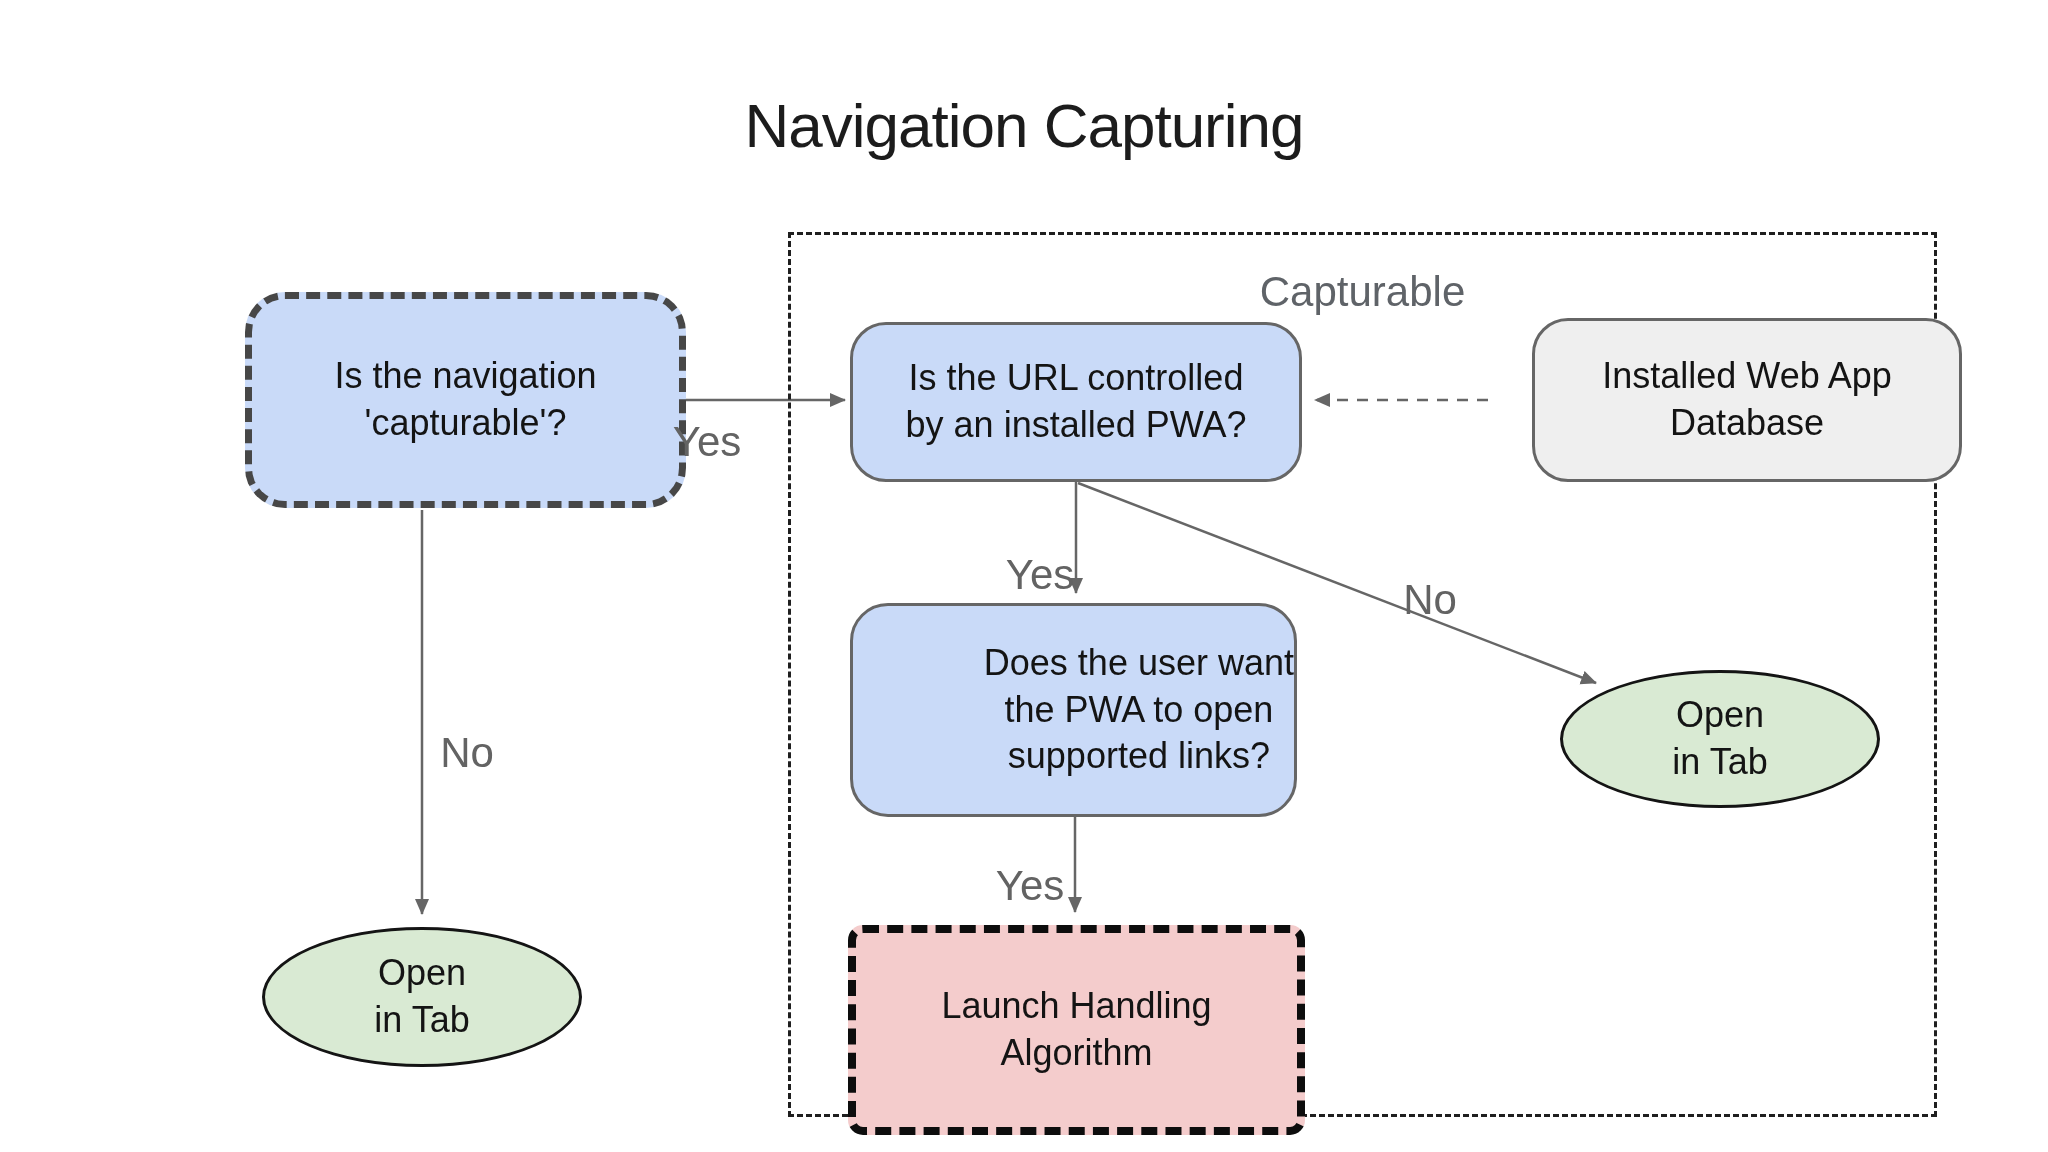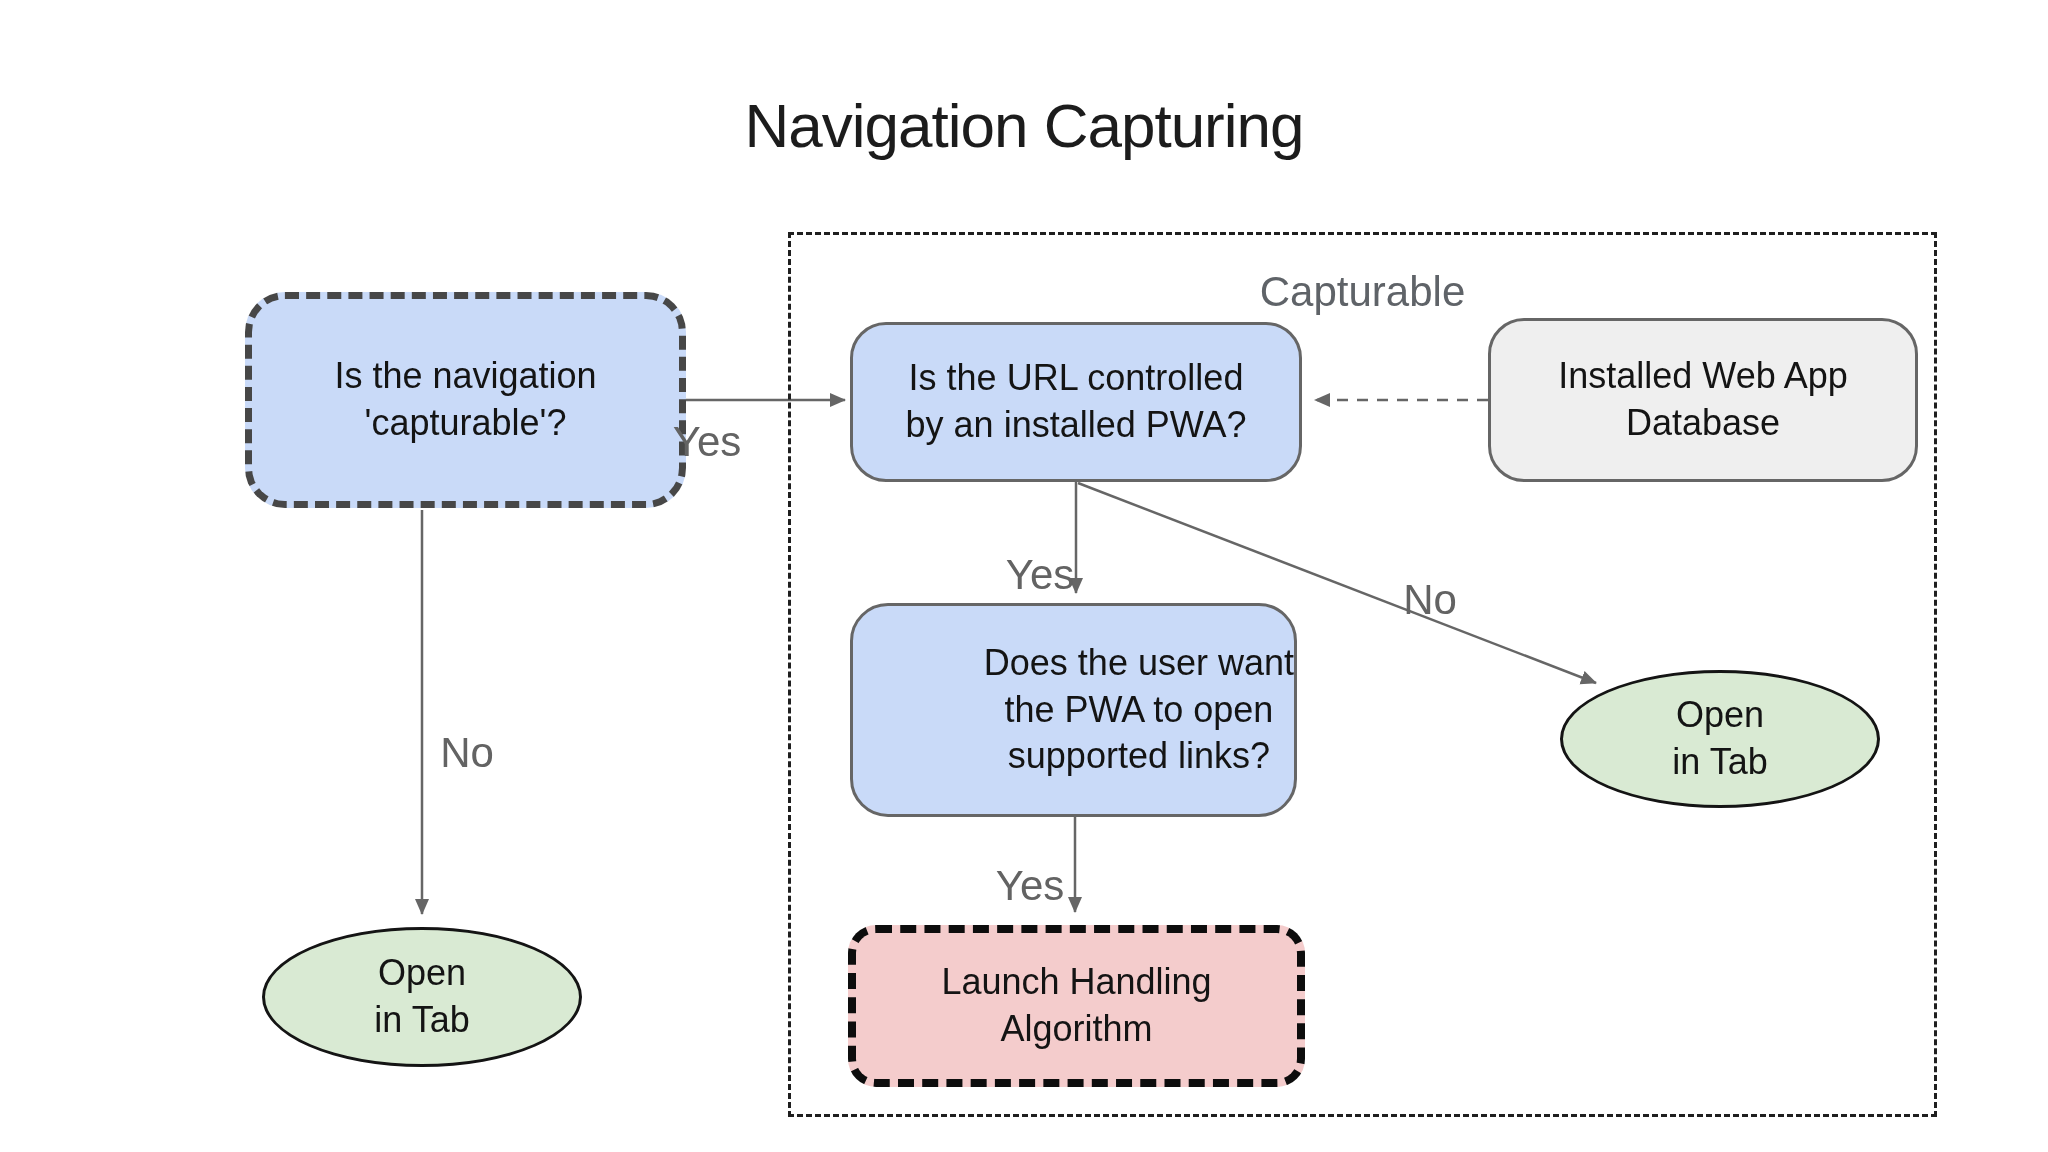--- a/index.html
+++ b/index.html
@@ -43,43 +43,43 @@
     display: flex;
     align-items: center;
     justify-content: center;
     text-align: center;
     color: #141414;
     font-size: 36px;
     line-height: 1.3;
   }
   .node .lbl { white-space: pre-line; }
   .node-blue   { background: #c9daf8; }
-  .node-gray   { background: #efefef; }
+  .node-gray   { background: #efefef; margin-left: 44px; }
   .node-pink   { background: #f4cccc; }
   .node-green  { background: #d9ead3; }
 
   .n-capturable-q {
     left: 208px; top: 292px; width: 441px; height: 216px;
     border: 7px dashed #474747; border-radius: 40px; margin-left: 37px;
   }
   .n-url-q {
     left: 850px; top: 322px; width: 452px; height: 160px;
     border: 3px solid #666666; border-radius: 36px;
   }
   .n-db {
     left: 1488px; top: 318px; width: 430px; height: 164px;
     border: 3px solid #666666; border-radius: 36px;
   }
   .n-user-q {
     left: 850px; top: 603px; width: 447px; height: 214px;
     border: 3px solid #666666; border-radius: 38px; justify-content: flex-end;
   }
   .n-launch {
-    left: 848px; top: 925px; width: 457px; height: 162px;
-    border: 8px dashed #0d0d0d; border-radius: 28px;
+    left: 848px; top: 925px; width: 457px; height: 210px;
+    border: 8px dashed #0d0d0d; border-radius: 15px;
   }
   .n-tab-left {
     left: 262px; top: 927px; width: 320px; height: 140px;
     border: 3px solid #141414; border-radius: 50%;
   }
   .n-tab-right {
     left: 1560px; top: 670px; width: 320px; height: 138px;
     border: 3px solid #141414; border-radius: 50%;
   }
 

